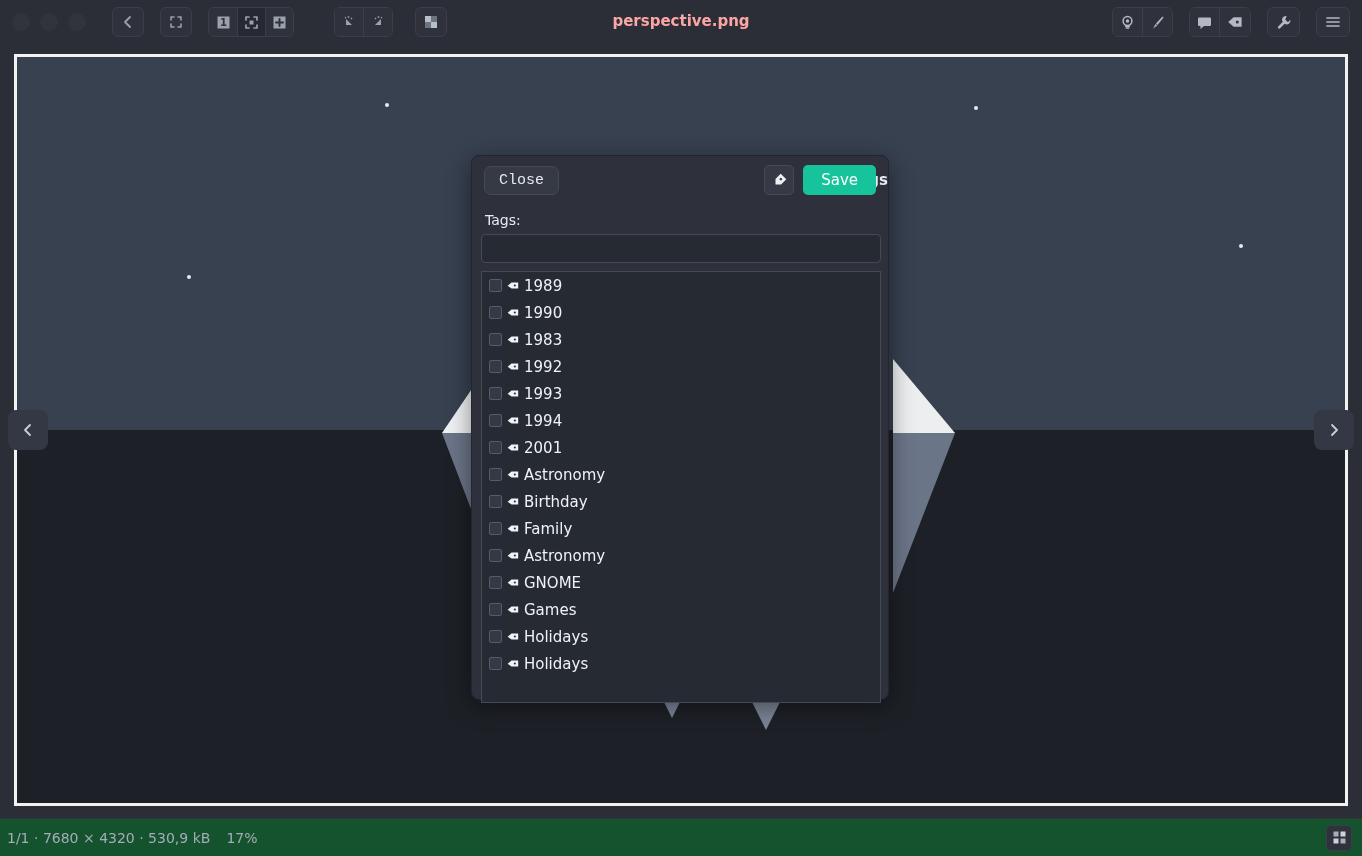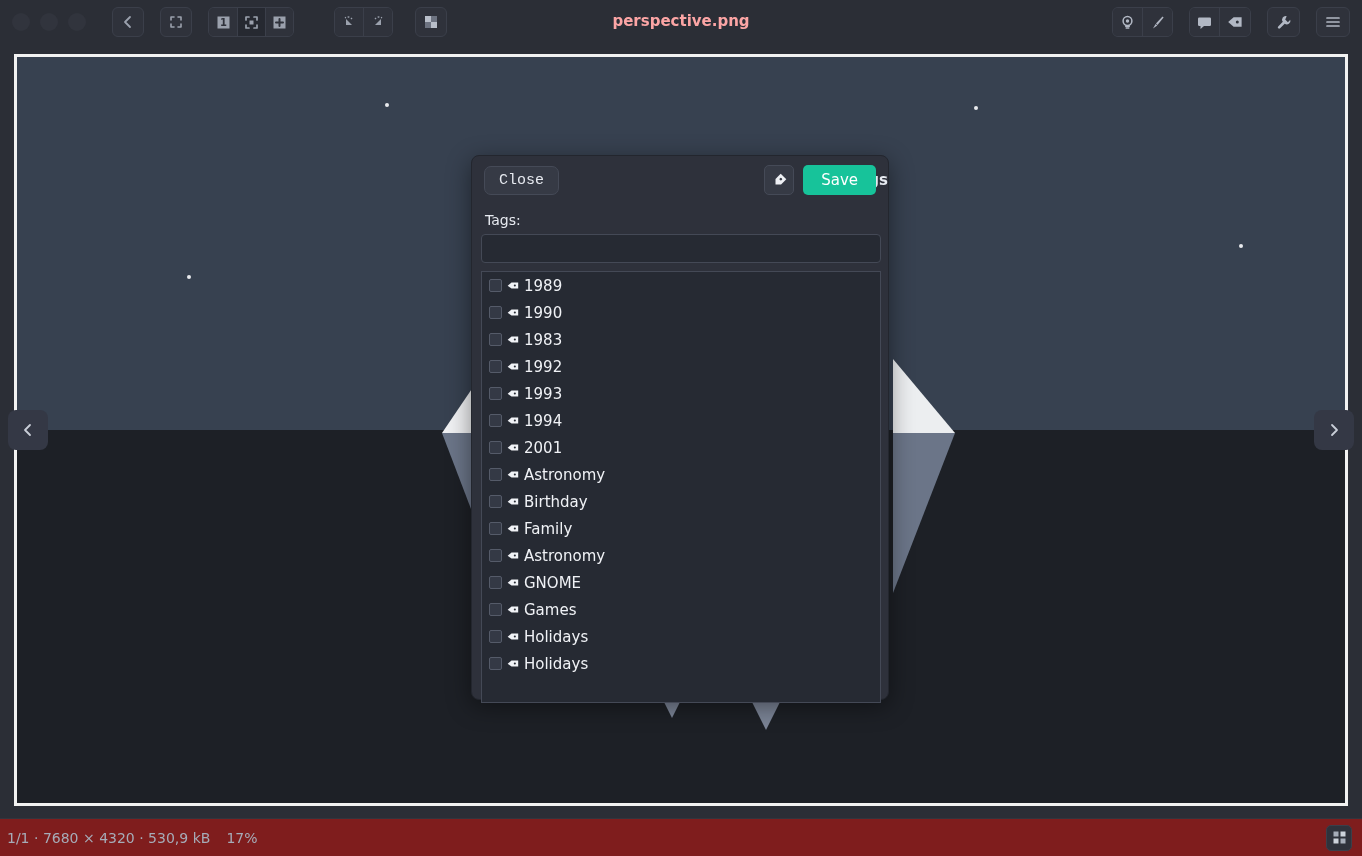--- a/index.html
+++ b/index.html
@@ -154,21 +154,21 @@
     width: 13px; height: 13px; flex: 0 0 13px;
     background: #343945; border: 1px solid #555b69; border-radius: 2px;
   }
   .tag-ico { margin: 0 3px 0 4px; display: flex; align-items: center; }
   .tag-txt { color: #f0f2f6; font-size: 15px; white-space: nowrap; }
 
   
   .statusbar {
     position: absolute; left: 0; bottom: 0;
     width: 1362px; height: 38px;
-    background: #7f1d1d;
+    background: #14532d;
     border-top: 1px solid #32353e;
     display: flex; align-items: center;
   }
   .status-info { color: #a6acb8; font-size: 14px; margin-left: 7px; }
   .status-zoom { color: #a6acb8; font-size: 14px; margin-left: 16px; }
   .status-grid {
     margin-left: auto; margin-right: 10px;
     width: 26px; height: 26px; border-radius: 5px;
     background: #2f323b; border: 1px solid #3b3f4a;
     display: flex; align-items: center; justify-content: center; cursor: pointer;

